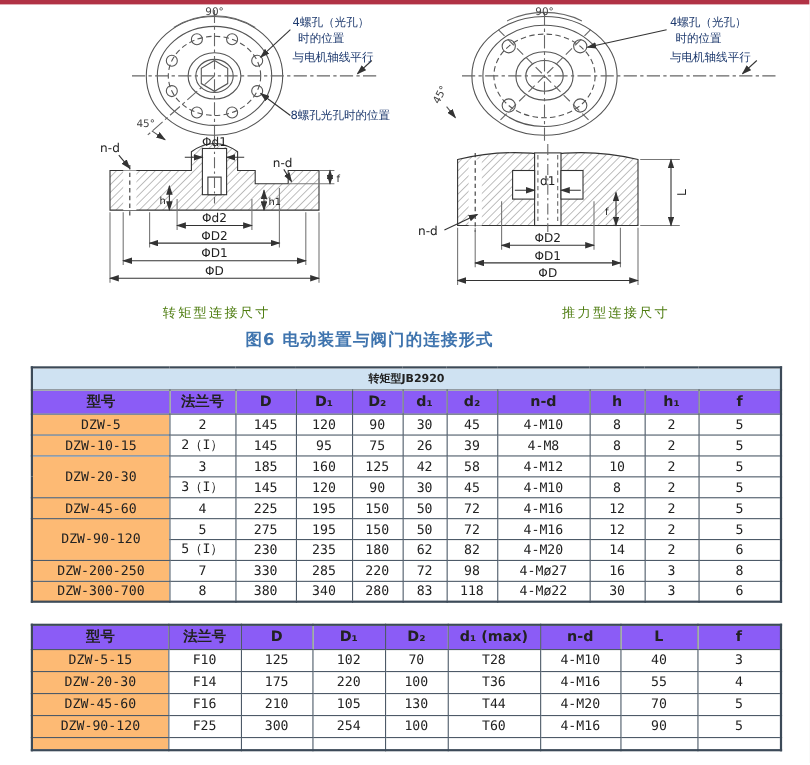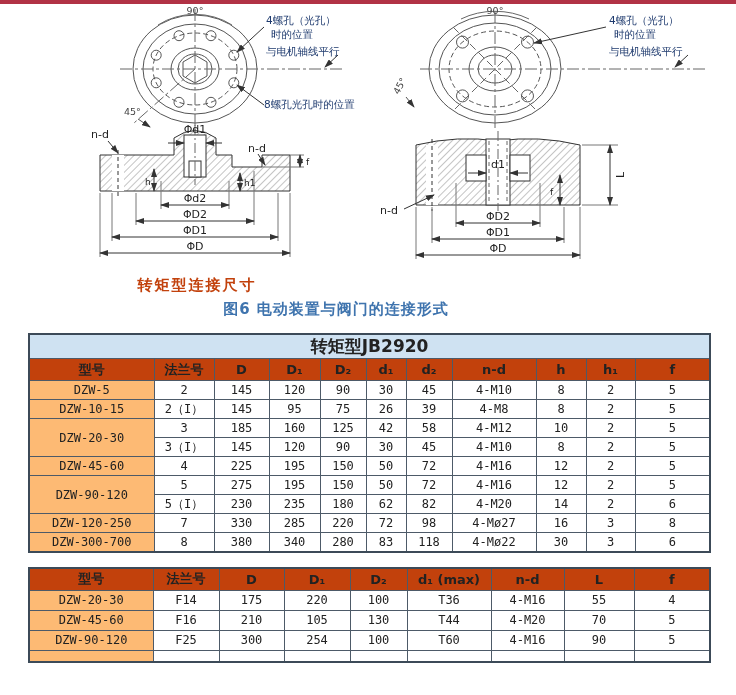--- a/index.html
+++ b/index.html
@@ -7,32 +7,32 @@
   .page { position:relative; width:736px; height:695px; background:#ffffff; overflow:hidden; margin:0 auto; }
   .top-bar { position:absolute; top:0; left:0; width:736px; height:4px; background:#b13245; }
 
   svg.diag { position:absolute; top:5px; }
   svg text { font-family:"DejaVu Sans", sans-serif; }
   .ann   { font-size:10.5px; fill:#1e3a6e; }
   .dim   { font-size:11px; fill:#222; }
   .dims  { font-size:9px;  fill:#222; }
   .angle { font-size:9.5px; fill:#444; }
 
-  .cap { position:absolute; top:276px; font-size:15px; font-weight:bold; color:#c2410c; letter-spacing:2px; text-align:center; }
+  .cap { position:absolute; top:276px; font-size:12px; font-weight:normal; color:#4d7c0f; letter-spacing:2px; text-align:center; }
   .cap-left  { left:67px;  width:260px; }
   .cap-right { left:430px; width:260px; }
   .fig-caption { position:absolute; top:300px; left:0; width:672px; text-align:center;
                  font-size:15px; font-weight:bold; color:#3f74ae; letter-spacing:1px; }
 
   table { border-collapse:collapse; table-layout:fixed; position:absolute; left:28px; width:681px;
           border:2px solid #3c4a58; }
   th, td { border:1px solid #4d5a68; text-align:center; vertical-align:middle; padding:0;
            overflow:hidden; white-space:nowrap; }
-  th { font-size:13px; font-weight:bold; color:#222; background:#c2410c; }
-  th.title { background:#cfe2f2; font-size:17px; height:20px; }
+  th { font-size:13px; font-weight:bold; color:#222; background:#8b5cf6; }
+  th.title { background:#cfe2f2; font-size:10px; height:20px; }
   td { font-size:12px; color:#222; font-family:"DejaVu Sans Mono", monospace; background:#ffffff; }
   td.model { background:#fdba74; }
   .t1 { top:333px; }
   .t2 { top:567px; }
   .t1 tr.hdr th { height:22px; }
   .t1 tr.data td { height:19px; }
   .t2 tr.hdr th { height:22px; }
   .t2 tr.data td { height:20px; }
   .t2 tr.partial td { height:12px; }
 </style>
@@ -208,20 +208,21 @@
     <text x="12" y="209" class="dim">n-d</text>
     <text x="130" y="163" text-anchor="middle" class="dim">d1</text>
     <text x="130" y="215" text-anchor="middle" class="dim">ΦD2</text>
     <text x="130" y="231" text-anchor="middle" class="dim">ΦD1</text>
     <text x="130" y="247" text-anchor="middle" class="dim">ΦD</text>
     <text x="252" y="174" text-anchor="middle" class="dim" transform="rotate(-90 252 170)">L</text>
     <text x="182" y="190" class="dims">f</text>
   </svg>
 
   <div class="cap cap-left">转矩型连接尺寸</div>
+  <div class="cap cap-right">推力型连接尺寸</div>
   <div class="fig-caption">图6  电动装置与阀门的连接形式</div>
 
   <table class="t1">
     <colgroup>
       <col style="width:125px">
         <col style="width:60px">
         <col style="width:55px">
         <col style="width:51px">
       <col style="width:46px">
         <col style="width:40px">
@@ -331,21 +332,21 @@
       <td>235</td>
       <td>180</td>
       <td>62</td>
       <td>82</td>
       <td>4-M20</td>
       <td>14</td>
       <td>2</td>
       <td>6</td>
     </tr>
     <tr class="data">
-      <td class="model">DZW-120-250</td>
+      <td class="model">DZW-200-250</td>
       <td>7</td>
       <td>330</td>
       <td>285</td>
       <td>220</td>
       <td>72</td>
       <td>98</td>
       <td>4-Mø27</td>
       <td>16</td>
       <td>3</td>
       <td>8</td>
@@ -384,20 +385,31 @@
       <th>法兰号</th>
       <th>D</th>
       <th>D₁</th>
       <th>D₂</th>
       <th>d₁ (max)</th>
       <th>n-d</th>
       <th>L</th>
       <th>f</th>
     </tr>
     <tr class="data">
+      <td class="model">DZW-5-15</td>
+      <td>F10</td>
+      <td>125</td>
+      <td>102</td>
+      <td>70</td>
+      <td>T28</td>
+      <td>4-M10</td>
+      <td>40</td>
+      <td>3</td>
+    </tr>
+    <tr class="data">
       <td class="model">DZW-20-30</td>
       <td>F14</td>
       <td>175</td>
       <td>220</td>
       <td>100</td>
       <td>T36</td>
       <td>4-M16</td>
       <td>55</td>
       <td>4</td>
     </tr>

